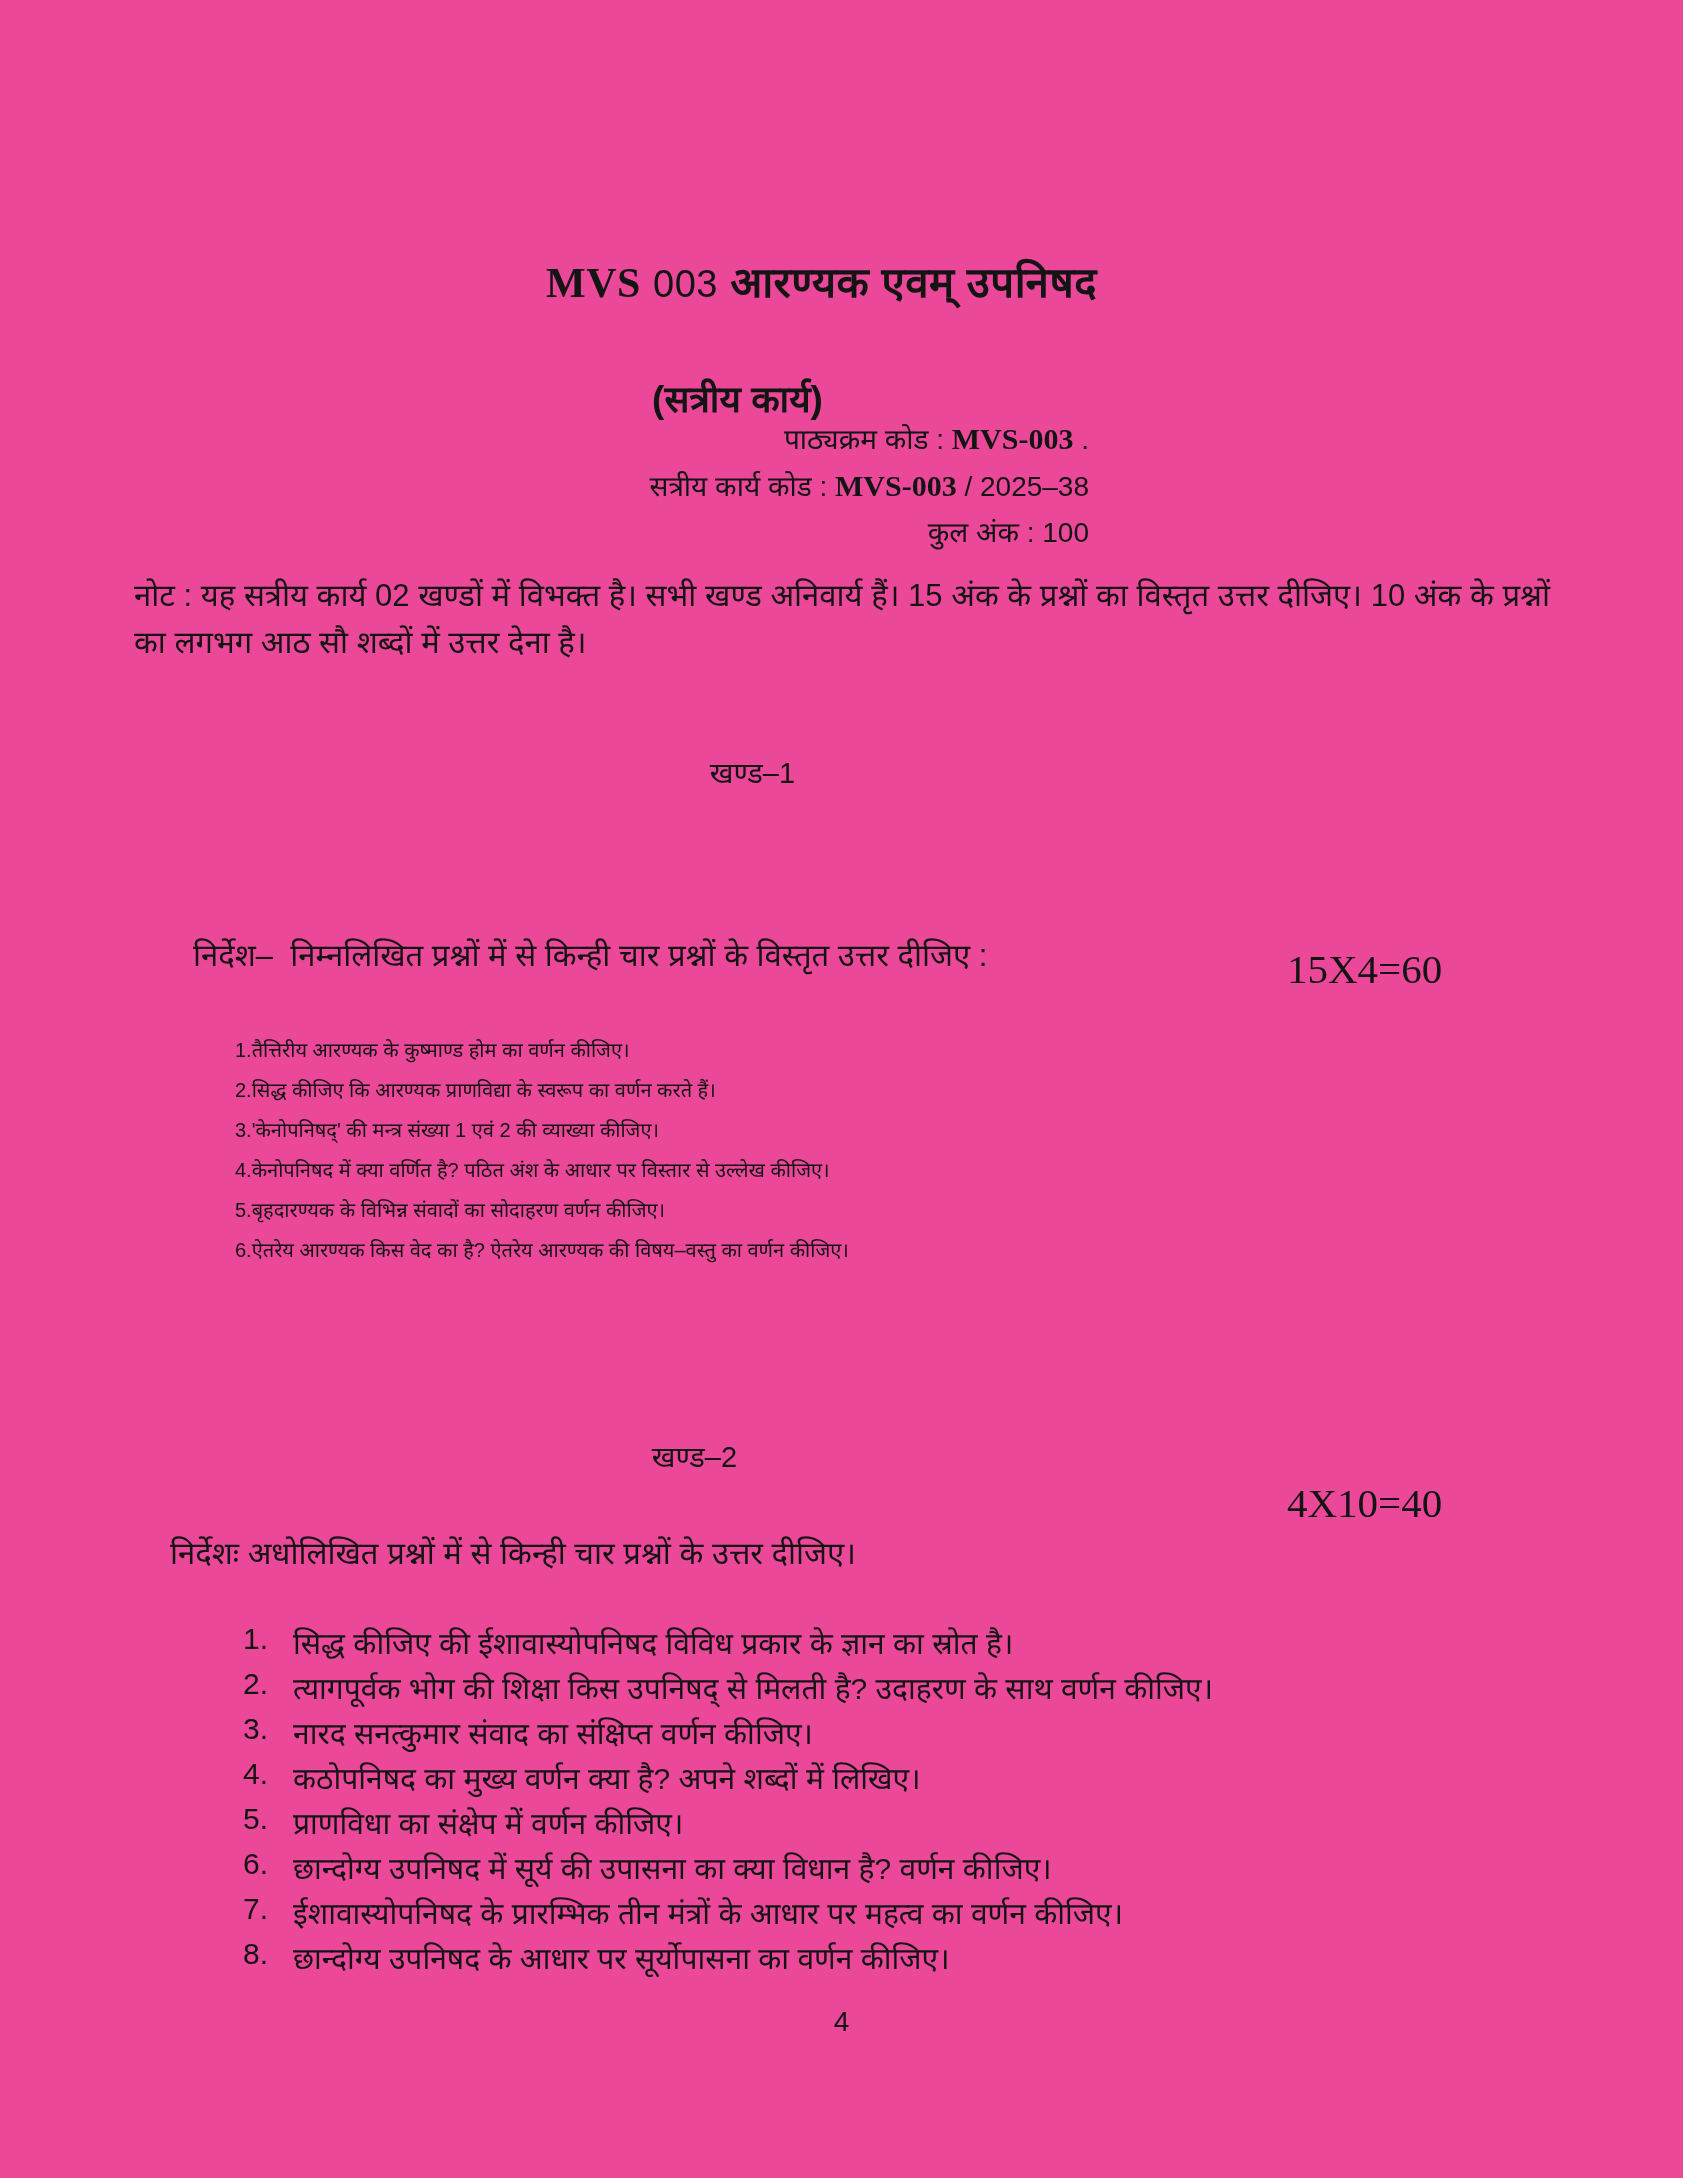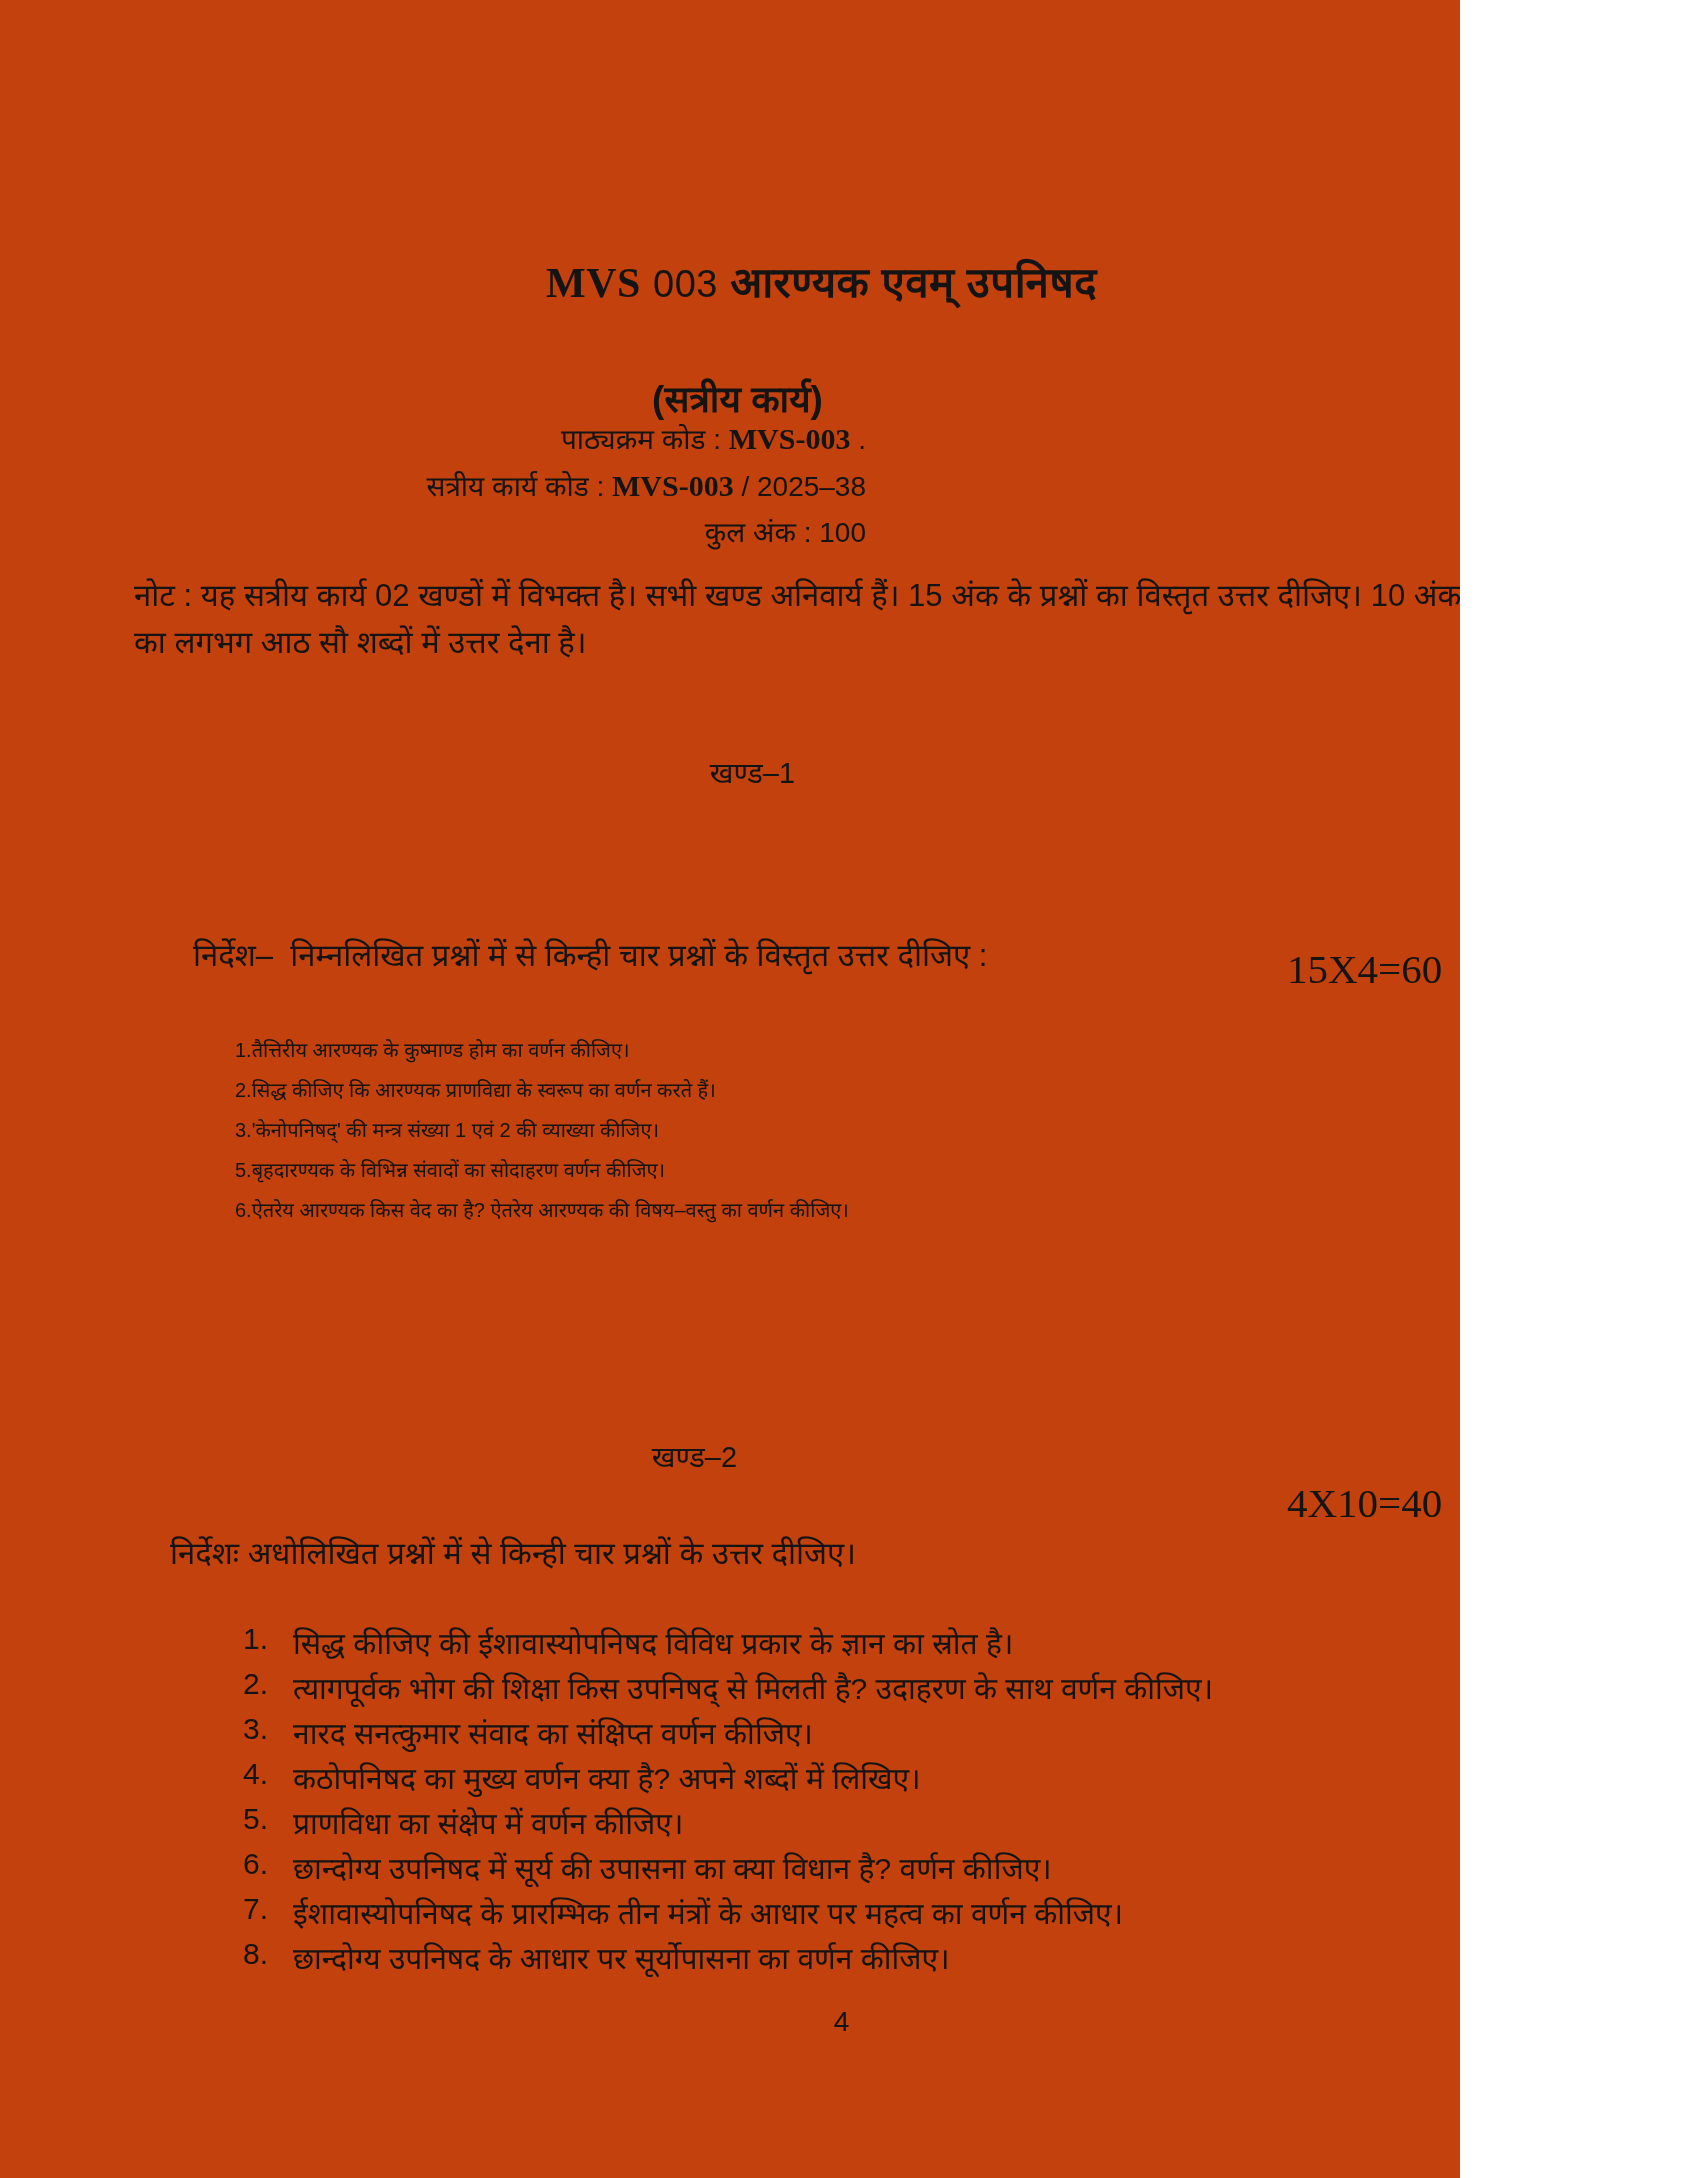--- a/index.html
+++ b/index.html
@@ -2,23 +2,23 @@
 <html><head>
 <meta charset="utf-8">
 <style>
   html, body {
     margin: 0;
     padding: 0;
     background: #ffffff;
   }
   .page {
     position: relative;
-    width: 1460px;
+    width: 1683px;
     height: 2178px;
-    background: #c2410c;
+    background: #ec4899;
     color: #141414;
     font-family: "Liberation Sans", "DejaVu Sans", sans-serif;
     overflow: hidden;
   }
   .abs { position: absolute; }
   .serif { font-family: "Liberation Serif", "DejaVu Serif", serif; }
   .b { font-weight: bold; text-align: right; }
 
   .doc-title {
     top: 252px; left: 0; width: 1683px;
@@ -136,20 +136,21 @@
   <div class="abs sec-head sec1-head">खण्ड–1</div>
 
   <div class="abs directions sec1-dir">निर्देश–  निम्नलिखित प्रश्नों में से किन्ही चार प्रश्नों के विस्तृत उत्तर दीजिए :</div>
 
   <div class="abs marks sec1-marks">15X4=60</div>
 
   <div class="abs q-list-1">
     <div class="q-row"><span>1.</span><span>तैत्तिरीय आरण्यक के कुष्माण्ड होम का वर्णन कीजिए।</span></div>
     <div class="q-row"><span>2.</span><span>सिद्ध कीजिए कि आरण्यक प्राणविद्या के स्वरूप का वर्णन करते हैं।</span></div>
     <div class="q-row"><span>3.</span><span>'केनोपनिषद्' की मन्त्र संख्या 1 एवं 2 की व्याख्या कीजिए।</span></div>
+    <div class="q-row"><span>4.</span><span>केनोपनिषद में क्या वर्णित है? पठित अंश के आधार पर विस्तार से उल्लेख कीजिए।</span></div>
     <div class="q-row"><span>5.</span><span>बृहदारण्यक के विभिन्न संवादों का सोदाहरण वर्णन कीजिए।</span></div>
     <div class="q-row"><span>6.</span><span>ऐतरेय आरण्यक किस वेद का है? ऐतरेय आरण्यक की विषय–वस्तु का वर्णन कीजिए।</span></div>
   </div>
 
   <div class="abs sec-head sec2-head">खण्ड–2</div>
 
   <div class="abs marks sec2-marks">4X10=40</div>
 
   <div class="abs directions sec2-dir">निर्देशः अधोलिखित प्रश्नों में से किन्ही चार प्रश्नों के उत्तर दीजिए।</div>
 

